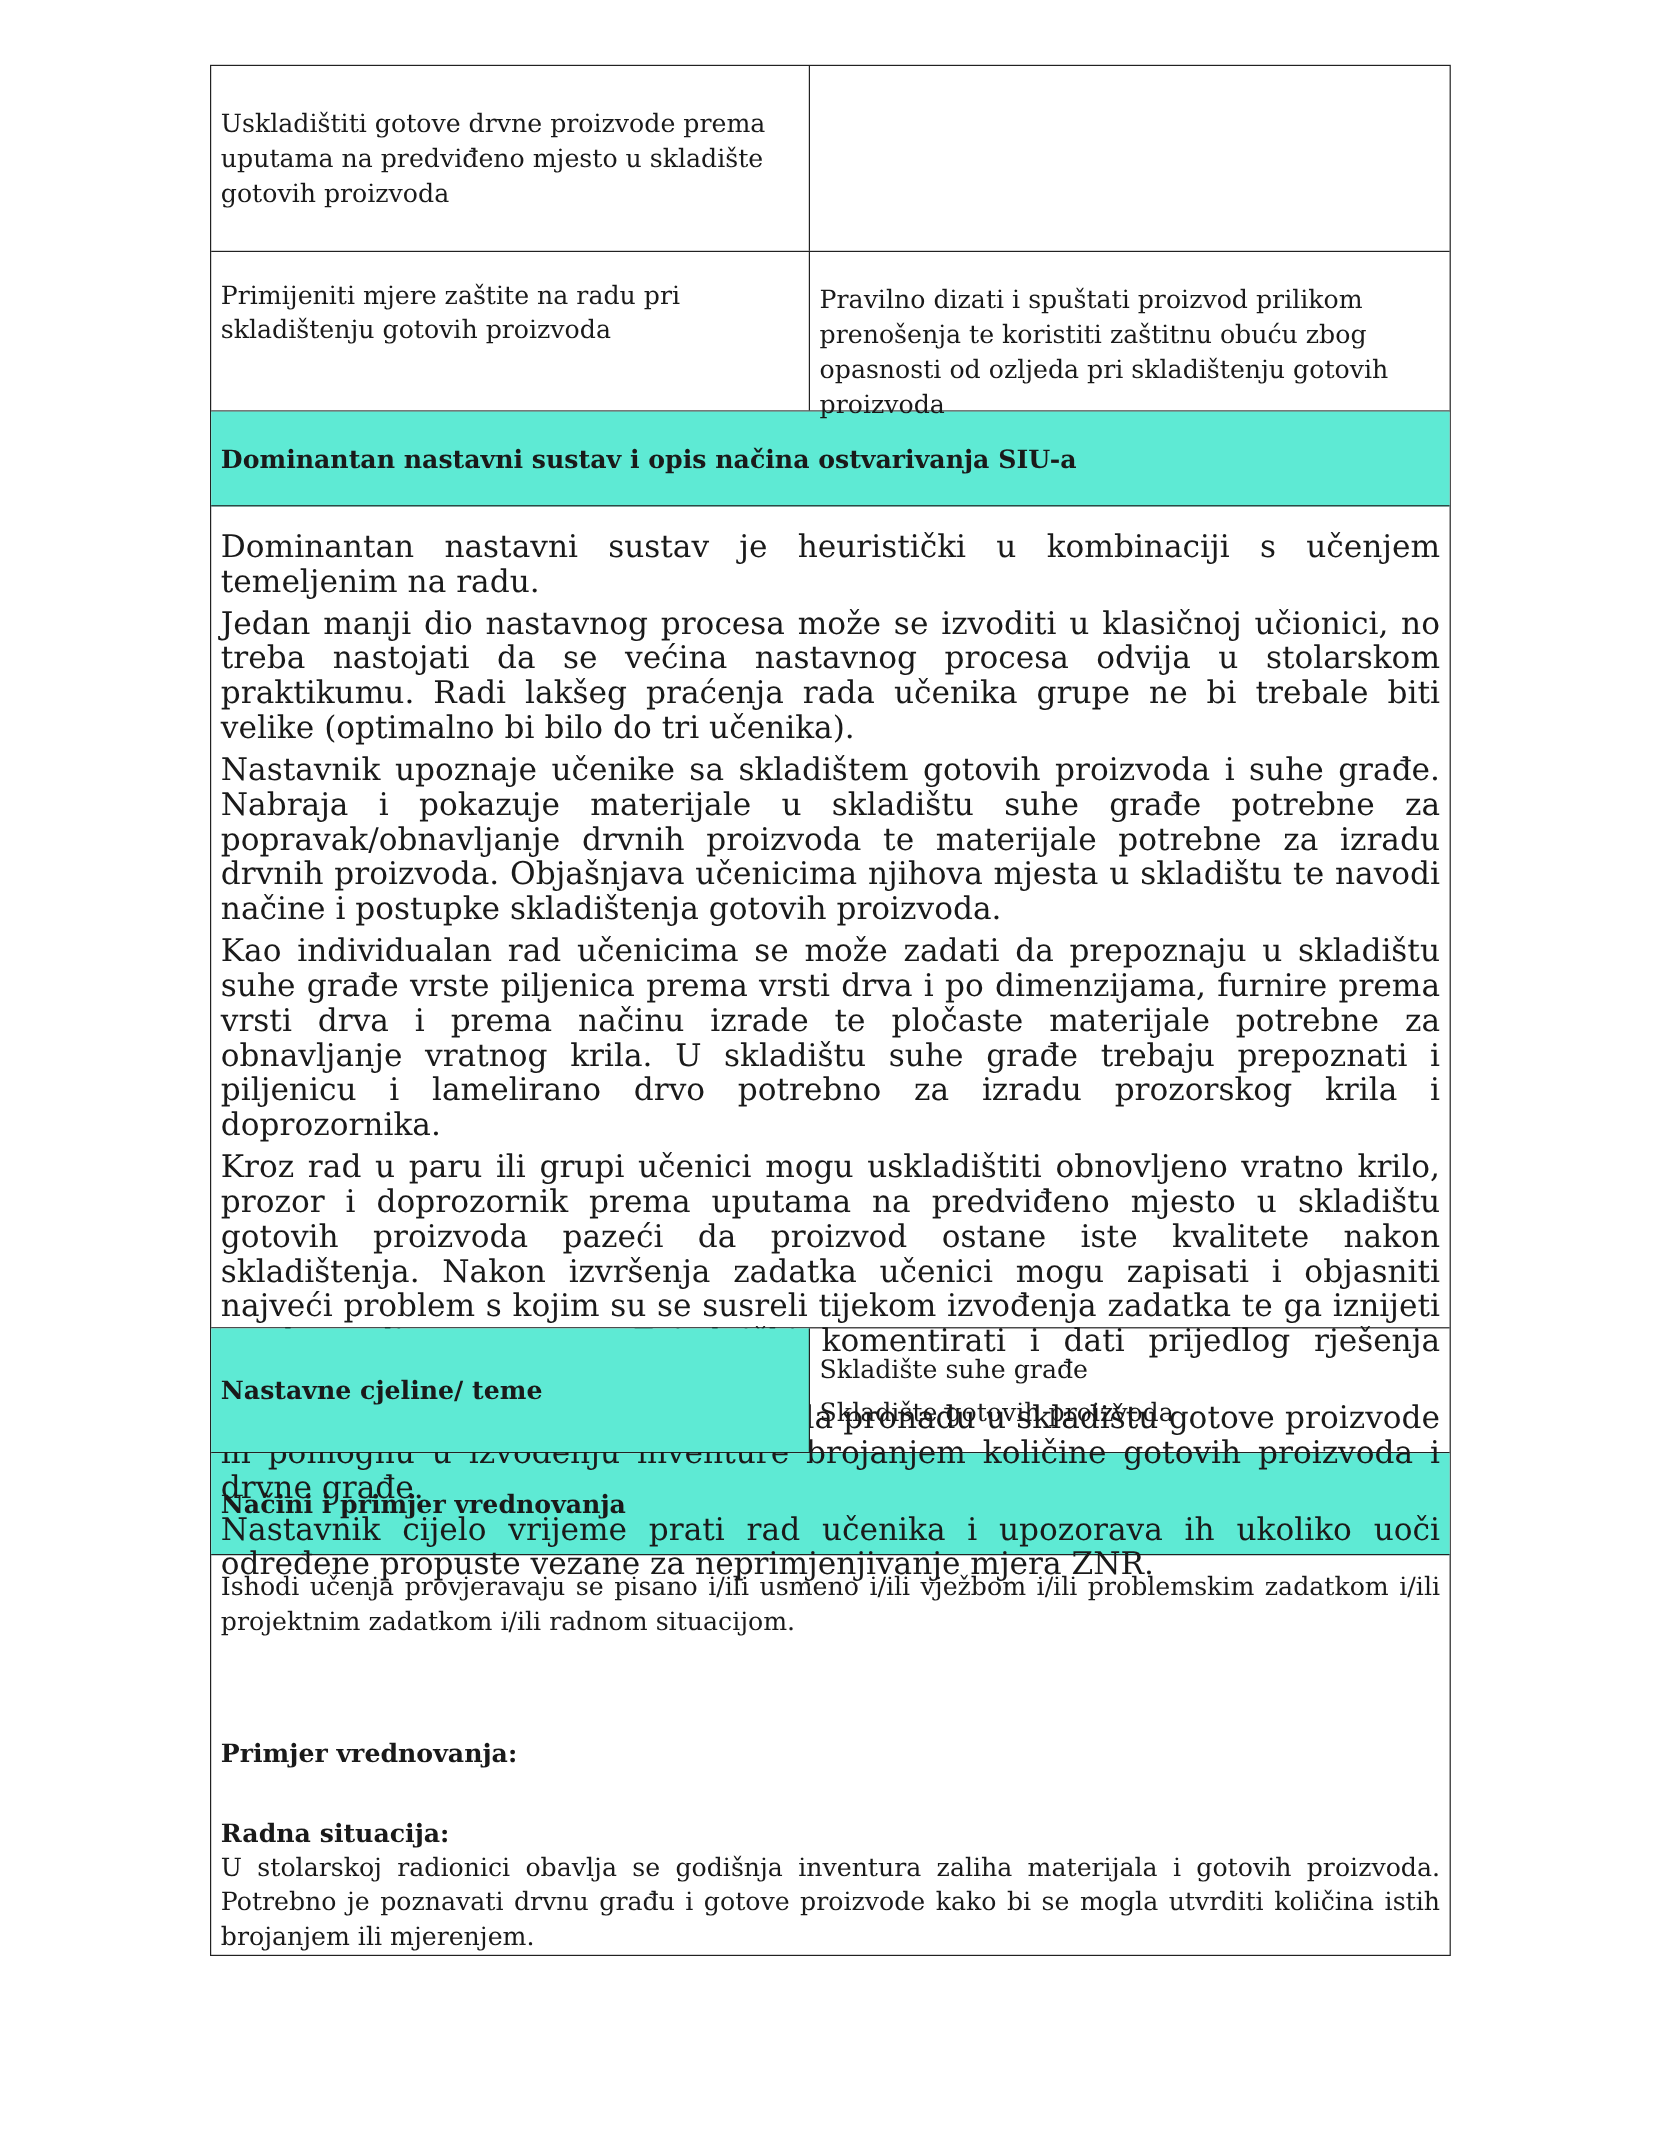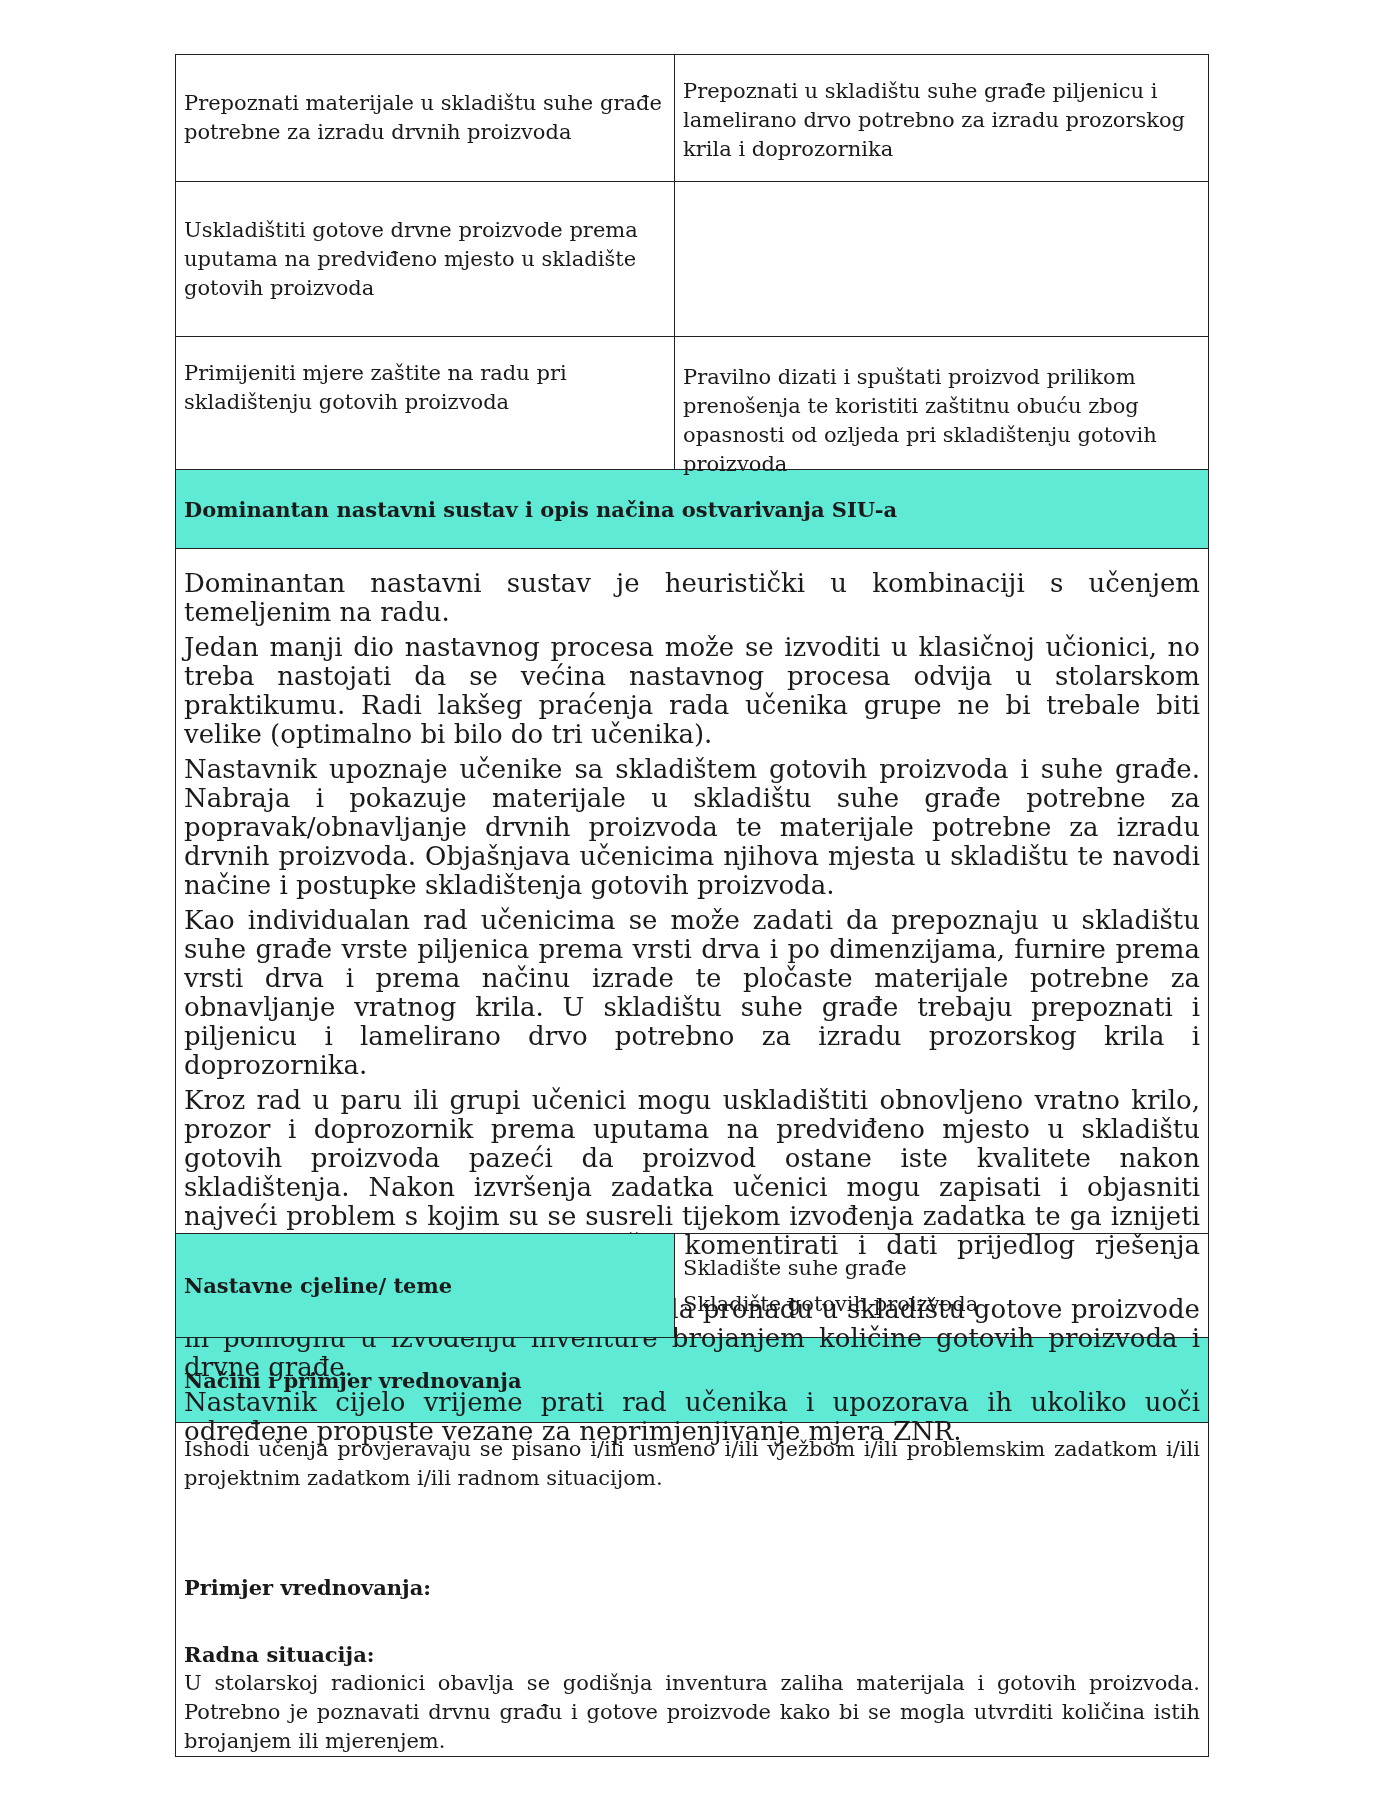--- a/index.html
+++ b/index.html
@@ -86,24 +86,20 @@
     .eval .spacer-lg { height: 88px; }
     .eval .spacer-md { height: 42px; }
     .eval .bold { font-weight: bold; }
     .topic-line { margin: 0; line-height: 36px; }
   </style>
 </head>
 <body>
 
 <div class="doc-table">
 
-  <div class="row r1">
-    <div class="cell left">Prepoznati materijale u skladištu suhe građe potrebne za izradu drvnih proizvoda</div>
-    <div class="cell right">Prepoznati u skladištu suhe građe piljenicu i lamelirano drvo potrebno za izradu prozorskog krila i doprozornika</div>
-  </div>
 
   <div class="row r2">
     <div class="cell left">Uskladištiti gotove drvne proizvode prema uputama na predviđeno mjesto u skladište gotovih proizvoda</div>
   </div>
 
   <div class="row r3">
     <div class="cell left">Primijeniti mjere zaštite na radu pri skladištenju gotovih proizvoda</div>
     <div class="cell right">Pravilno dizati i spuštati proizvod prilikom prenošenja te koristiti zaštitnu obuću zbog opasnosti od ozljeda pri skladištenju gotovih proizvoda</div>
   </div>
 

